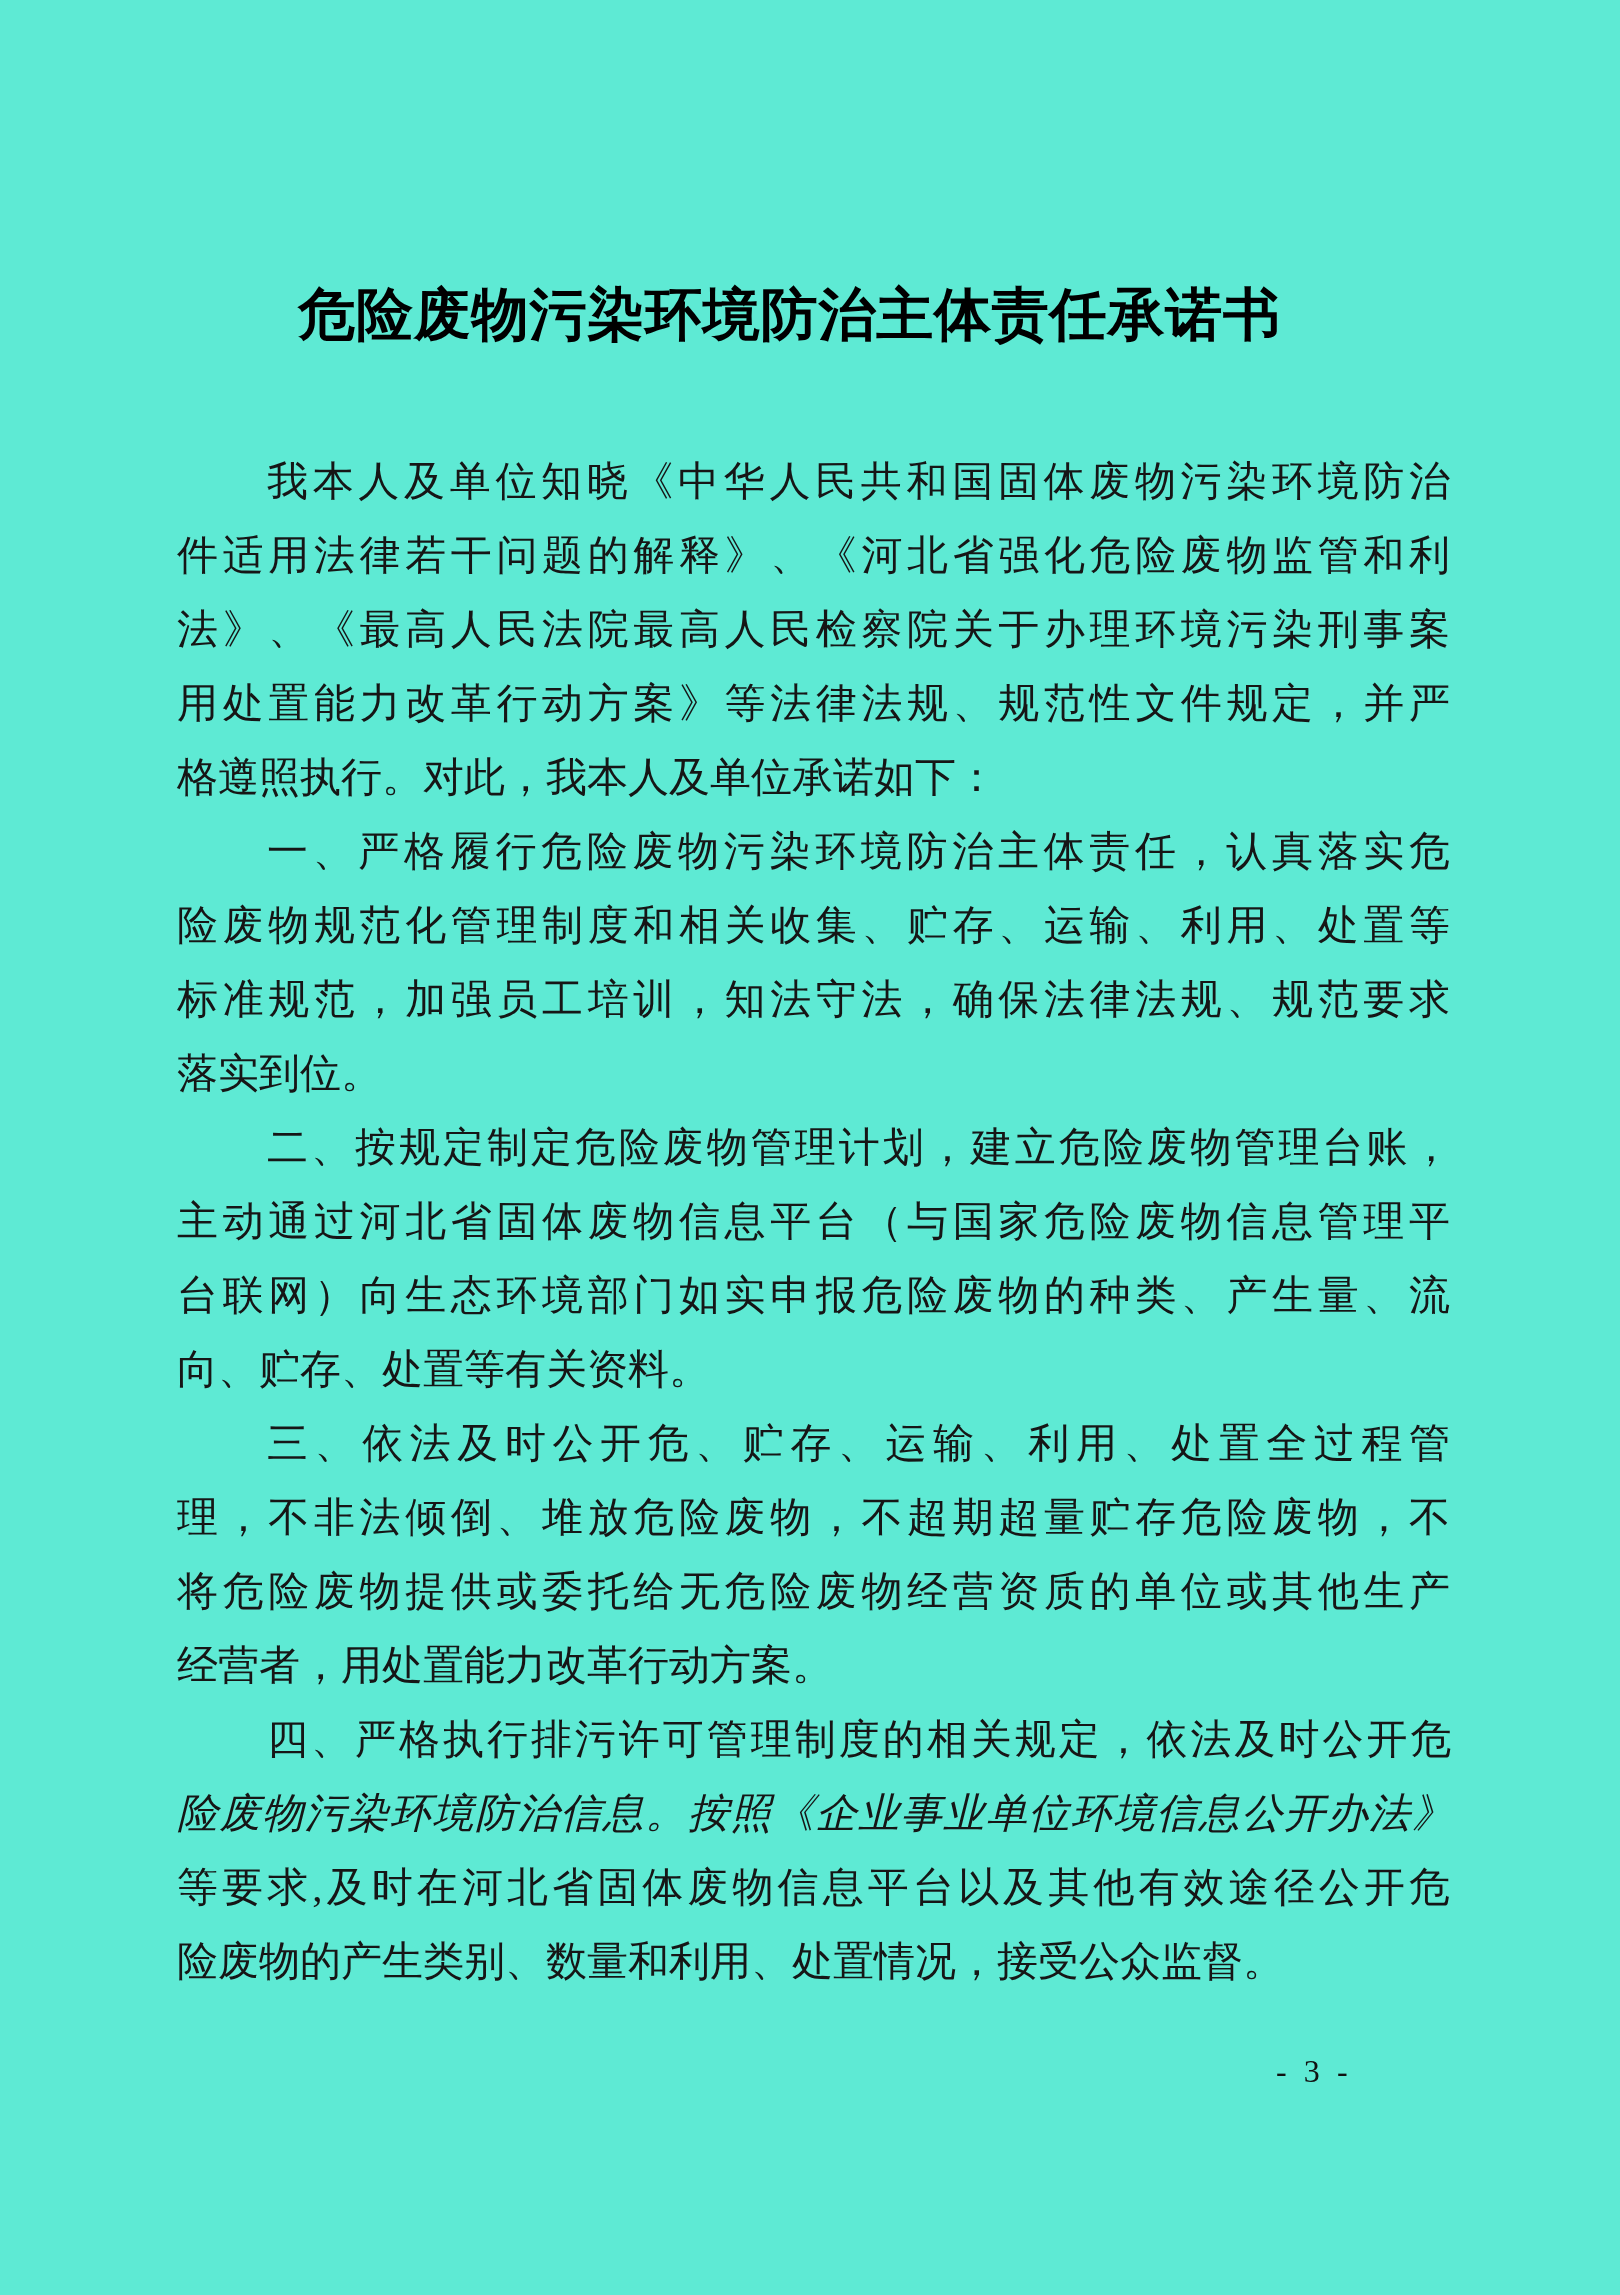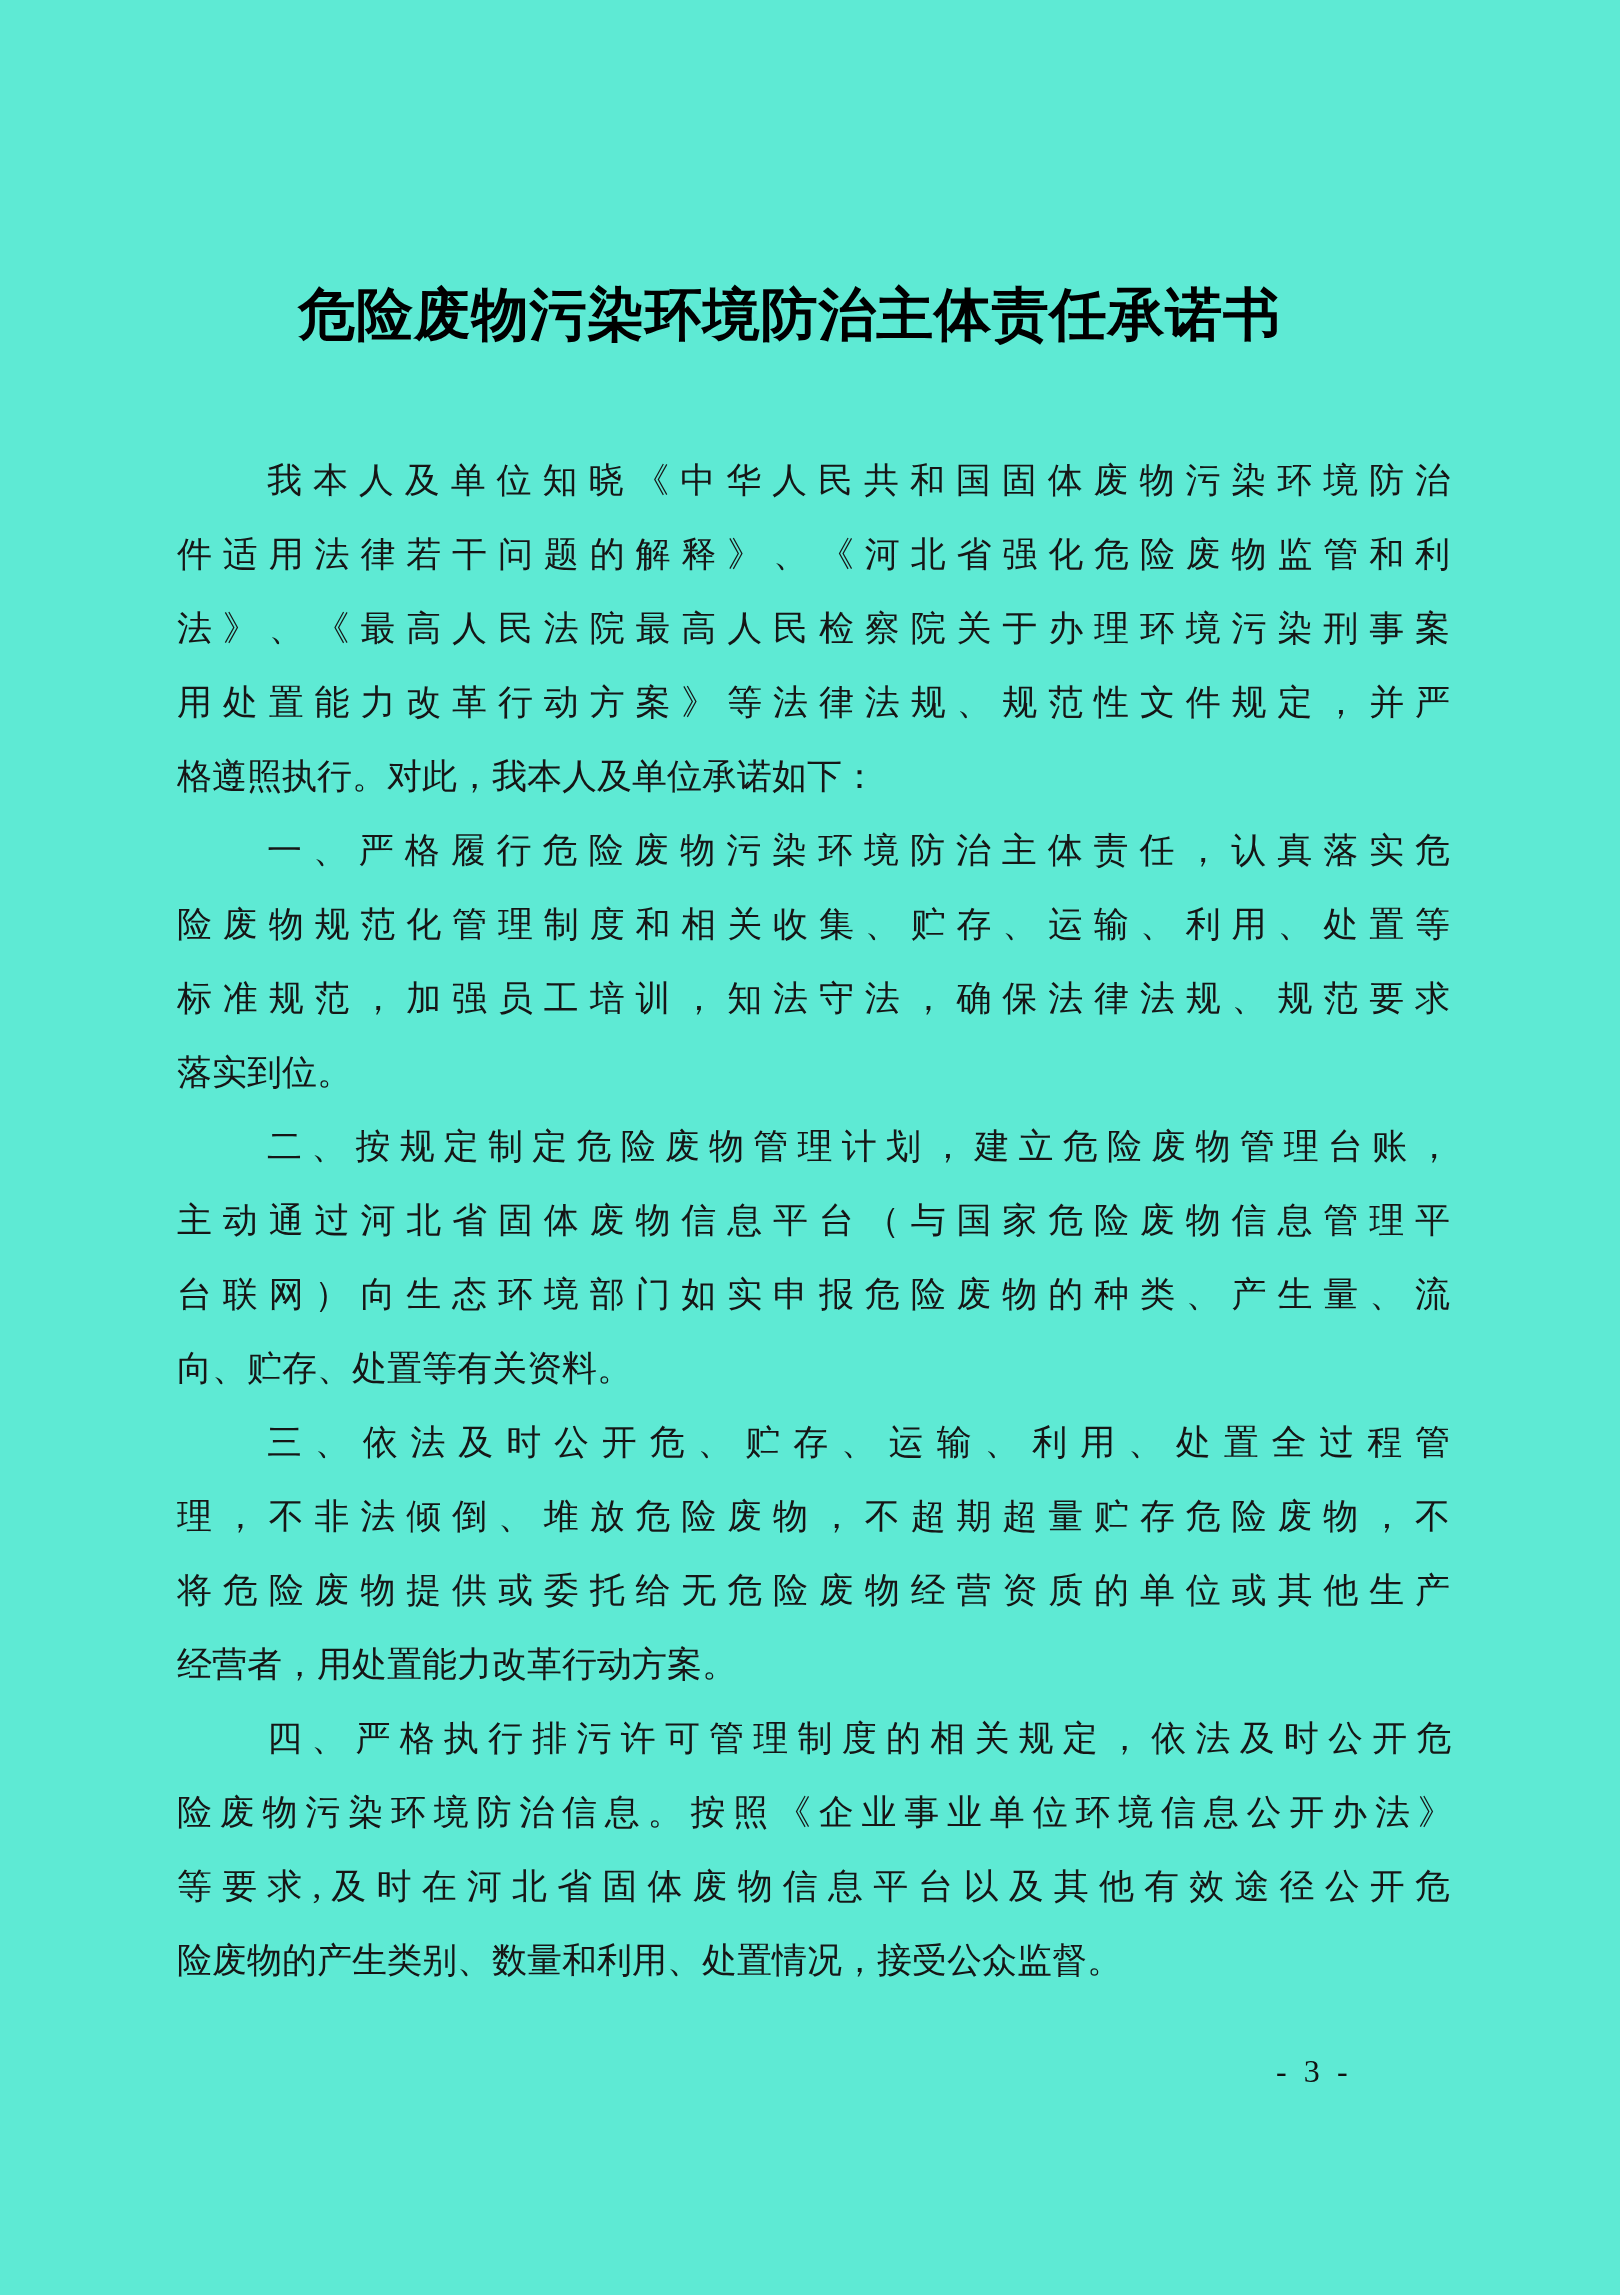--- a/index.html
+++ b/index.html
@@ -24,35 +24,35 @@
     font-weight: bold;
     color: #000000;
     letter-spacing: 0.8px;
     white-space: nowrap;
   }
   .doc-body {
     position: absolute;
     top: 444px;
     left: 177px;
     width: 1273px;
-    font-size: 35px;
+    font-size: 41px;
     line-height: 74px;
   }
   .line {
     height: 74px;
     overflow: visible;
   }
   .fill {
     text-align: justify;
     text-align-last: justify;
     text-justify: inter-character;
   }
   .indent { padding-left: 90px; }
   .tight1 { letter-spacing: -1.5px; }
-  .tight2 { letter-spacing: -2.7px; }
+  .tight2 { letter-spacing: -2.7px; font-style: italic; }
   .page-number {
     position: absolute;
     top: 2051px;
     left: 1276px;
     font-size: 32px;
     line-height: 40px;
     letter-spacing: 4.6px;
     color: #111111;
     white-space: nowrap;
   }

